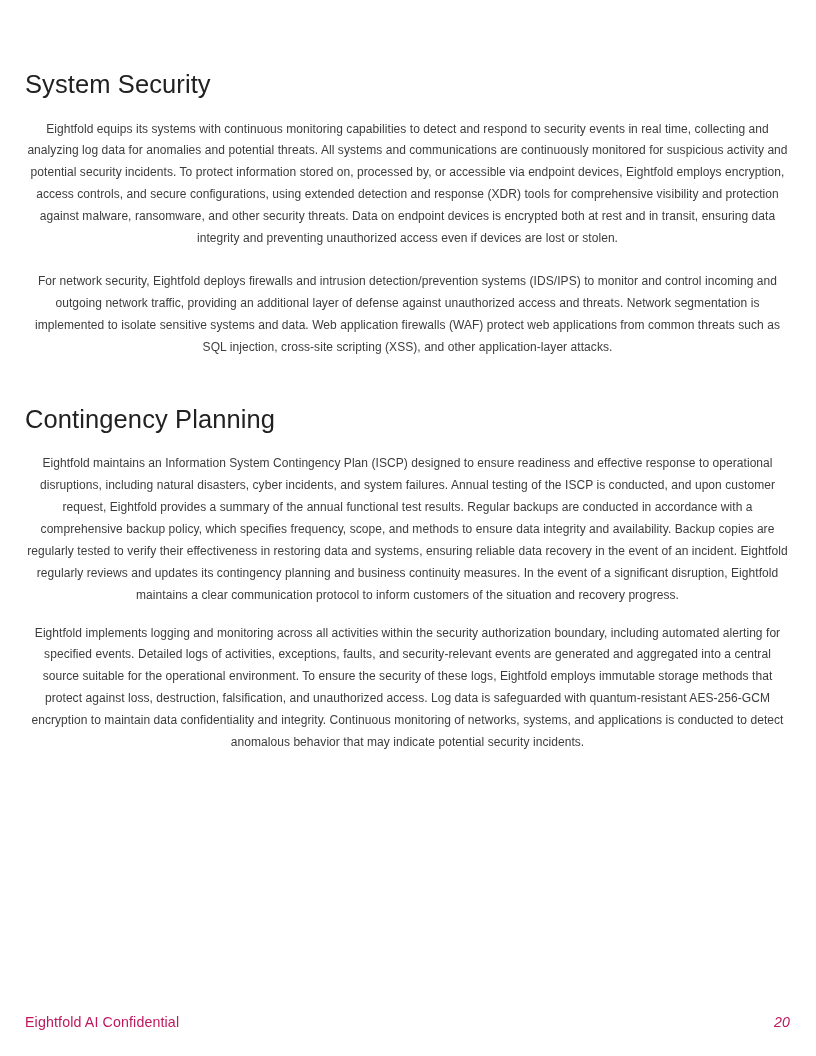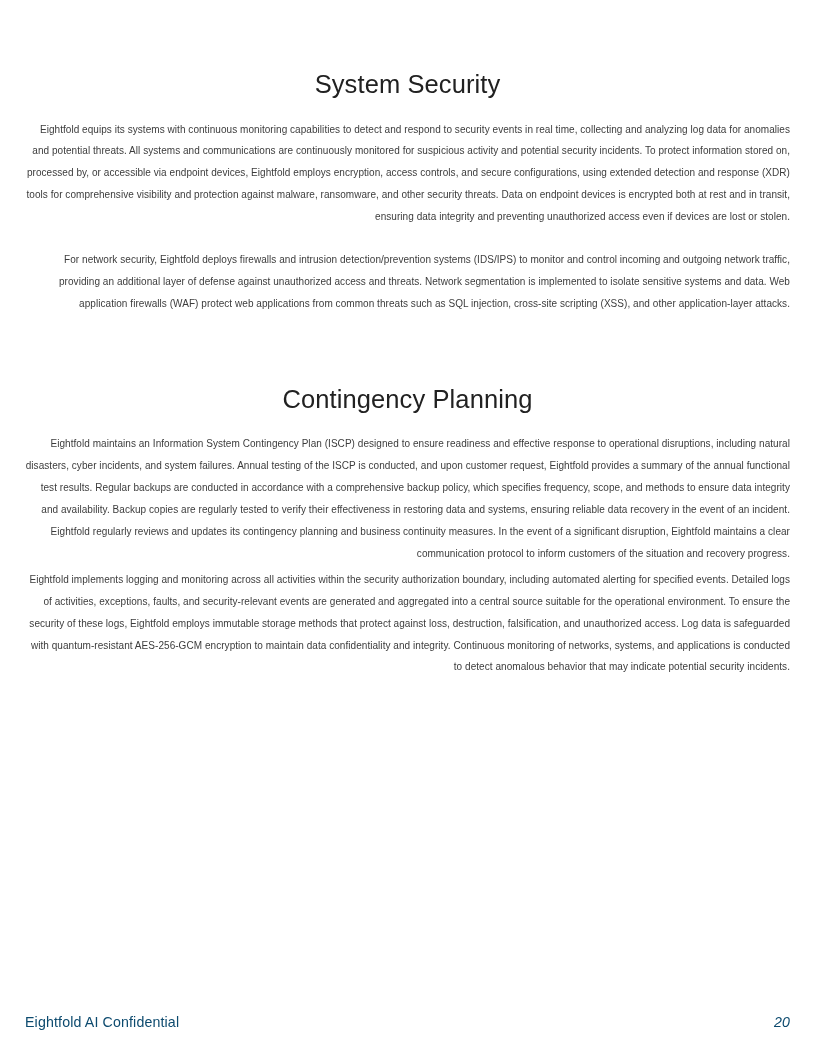--- a/index.html
+++ b/index.html
@@ -24,47 +24,46 @@
   .content {
     width: 765px;
   }
   h1.section-heading {
     font-size: 25.5px;
     font-weight: 300;
     color: #212121;
     margin: 0 0 20px 0;
     letter-spacing: 0.1px;
     line-height: 1.12;
-    text-align: center;
   }
   h1.section-heading.subsequent {
-    margin-top: 70px;
+    margin-top: 46px;
   }
   p.body-text {
-    font-size: 10px;
+    font-size: 12px;
     font-weight: 400;
     color: #3c3c3c;
     line-height: 21.9px;
-    margin: 4px 0 21px 0;
+    margin: 16px 0 21px 0;
     letter-spacing: 0.005em;
-    text-align: right;
+    text-align: center;
   }
   p.body-text:last-child {
     margin-bottom: 0;
   }
   .footer {
     position: absolute;
     left: 25px;
     right: 26px;
     bottom: 26px;
     display: flex;
     align-items: baseline;
     justify-content: space-between;
     font-size: 14.2px;
-    color: #0c4a6e;
+    color: #be185d;
     letter-spacing: 0.01em;
   }
   .footer-left { text-align: left; }
   .footer-right { text-align: right; font-style: italic; }
 </style>
 </head>
 <body>
 
 <div class="page">
   <div class="content">

